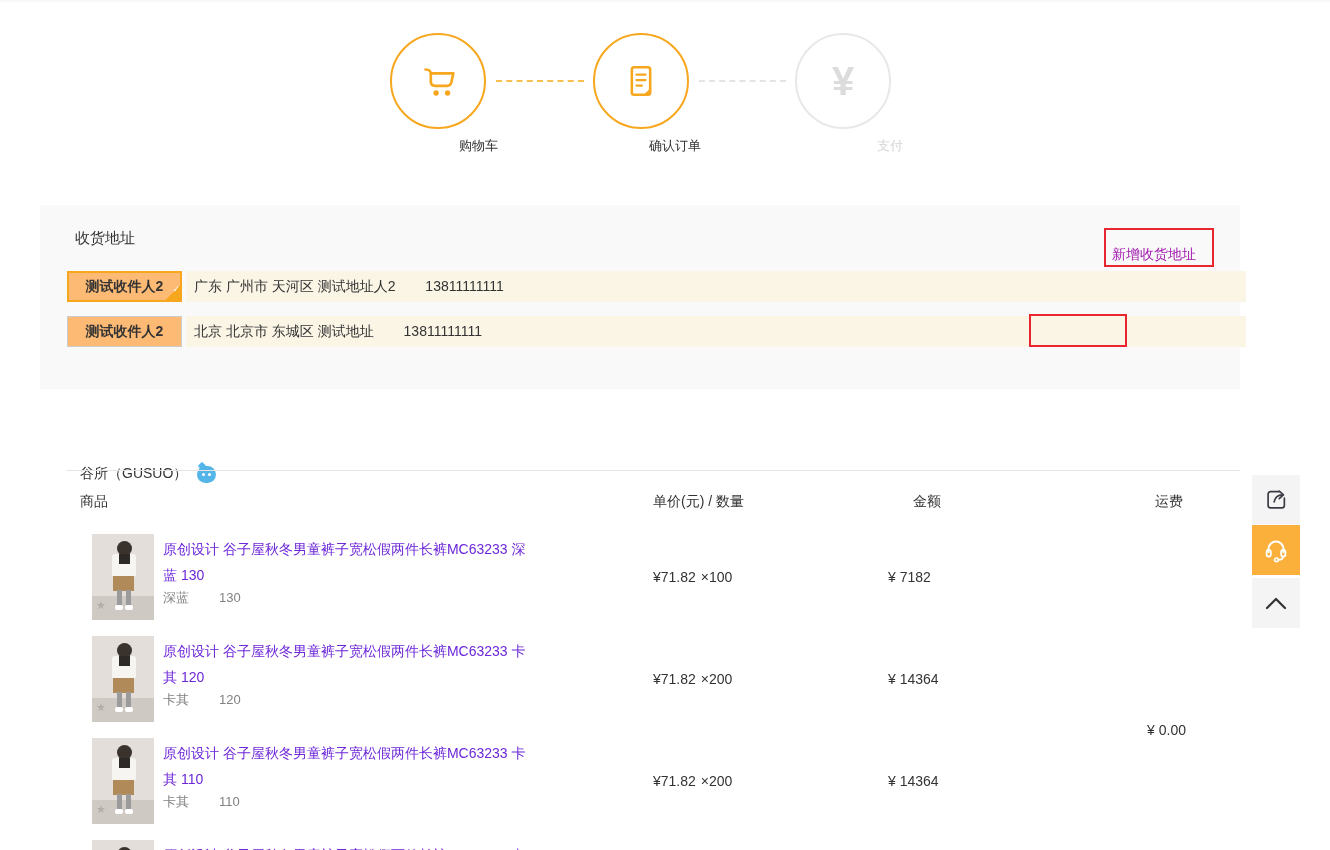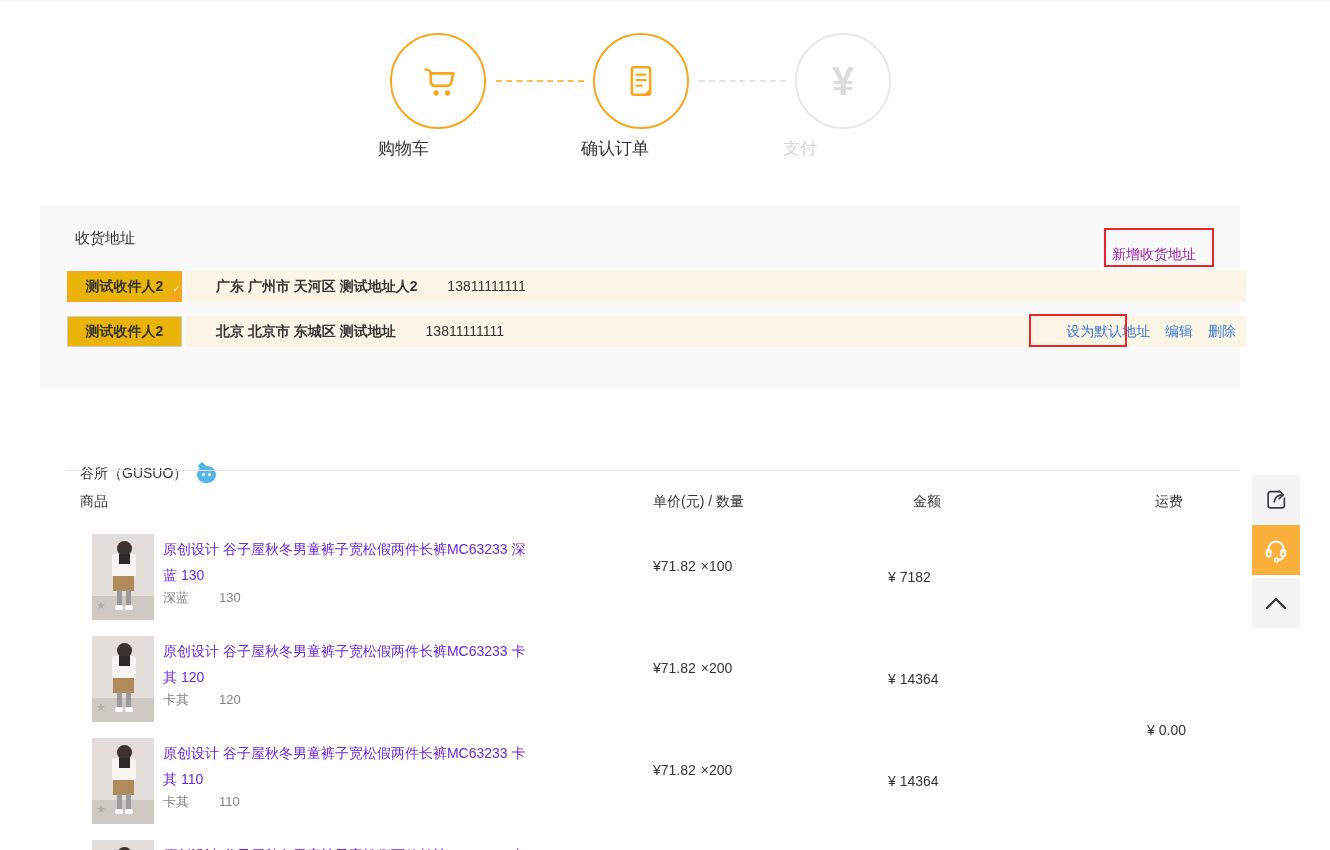--- a/index.html
+++ b/index.html
@@ -6,41 +6,41 @@
   html,body { width:1330px; height:850px; background:#fff; overflow:hidden; position:relative;
     font-family:"Liberation Sans","DejaVu Sans",sans-serif; color:#333; }
   a { text-decoration:none; cursor:pointer; }
 
   .topline { position:absolute; left:0; top:0; width:1330px; height:2px; background:#f7f7f7; }
 
   
   .step-circle { position:absolute; width:96px; height:96px; border-radius:50%;
     border:2px solid #f7a71e; background:#fff; display:flex; align-items:center; justify-content:center; }
   .step-circle.pending { border-color:#e8e8e8; }
-  .step-label { position:absolute; top:137px; width:120px; text-align:left; font-size:17px; color:#333; }
+  .step-label { position:absolute; top:137px; width:120px; text-align:right; font-size:13px; color:#333; }
   .step-label.pending { color:#d5d5d5; }
   .connector { position:absolute; top:80px; height:0; border-top:2px dashed #f6bf4f; }
   .connector.pending { border-top-color:#e4e4e4; }
   .yen-glyph { font-size:40px; color:#dcdcdc; font-weight:bold; }
 
   
   .addr-panel { position:absolute; left:40px; top:205px; width:1200px; height:184px; background:#f9f9f9; }
   .addr-title { position:absolute; left:35px; top:24px; font-size:15px; color:#333; }
   .addr-row { position:absolute; left:0; width:1200px; height:31px; }
   .row1 { top:66px; } .row2 { top:111px; }
-  .recipient { position:absolute; left:27px; top:0; width:115px; height:31px; background:#eab308;
+  .recipient { position:absolute; left:27px; top:0; width:115px; height:31px; background:#fdba74;
     border:1px solid #ccc; font-size:14px; font-weight:bold; color:#333; text-align:center;
     line-height:28px; cursor:pointer; overflow:hidden; }
   .recipient.selected { border:2px solid #f7a71e; line-height:26px; }
   .corner { position:absolute; right:-1px; bottom:-1px; width:16px; height:16px;
     background:linear-gradient(to bottom right, transparent 50%, #f7a71e 50%); }
   .corner::after { content:"\2713"; position:absolute; right:1px; bottom:-1px; font-size:9px; color:#fff; }
   .addr-bar { position:absolute; left:146px; top:0; width:1060px; height:31px; background:#fbf5e6;
     font-size:14px; line-height:31px; color:#333; }
-  .addr-text { margin-left:30px;font-weight:bold; }
+  .addr-text { margin-left:8px; }
   .addr-phone { margin-left:26px;text-align:center; }
   .bar-actions { position:absolute; right:10px; top:0; line-height:31px; font-size:14px; }
   .bar-actions a { color:#3e7bd2; margin-left:11px; }
   .add-link { position:absolute; left:1112px; top:246px; font-size:14px; color:#a21caf; z-index:2; }
   .annotation-box { position:absolute; border:2px solid #e8262d; z-index:5; pointer-events:none; }
   .box-add { left:1104px; top:228px; width:110px; height:39px; }
   .box-default { left:1029px; top:314px; width:98px; height:33px; }
 
   
   .shop-header { position:absolute; left:80px; top:438px; height:22px; font-size:14px; color:#333;margin-top:27px; }
@@ -53,21 +53,21 @@
     background:#53b5e8; border-radius:1px; transform:rotate(45deg); }
   .table-divider { position:absolute; left:66px; top:470px; width:1174px; height:1px; background:#e9e4df; }
   .thead span { position:absolute; top:493px; font-size:14px; color:#333; }
   .th-product { left:80px; } .th-unit { left:653px; } .th-amount { left:913px; } .th-ship { left:1155px; }
 
   .prow { position:absolute; left:0; width:1240px; height:102px; }
   .ptitle { position:absolute; left:163px; top:2px; width:374px; font-size:14px; line-height:26px;
     color:#6d28d9; cursor:pointer; }
   .pattr { position:absolute; left:163px; top:55px; font-size:13px; color:#828282; }
   .psize { margin-left:30px; }
-  .punit { position:absolute; left:653px; top:24px; font-size:14px; color:#333; }
+  .punit { position:absolute; left:653px; top:35px; font-size:14px; color:#333; }
   .punit .qty { margin-left:5px; }
   .pamount { position:absolute; left:888px; top:35px; font-size:14px; color:#333; }
   .shipfee { position:absolute; left:1100px; top:722px; width:86px; text-align:right;
     font-size:14px; color:#333; }
 
   
   .thumb { position:absolute; left:92px; top:0; width:62px; height:86px; background:#e3ded9;
     overflow:hidden; cursor:pointer; }
   .t-floor { position:absolute; bottom:0; left:0; width:100%; height:24px; background:#cfc9c3; }
   .t-head  { position:absolute; top:7px;  left:25px; width:15px; height:15px; border-radius:50%; background:#39322d; }
@@ -131,25 +131,20 @@
     </div>
   </div>
 
   <div class="addr-row row2">
     <div class="recipient">
       <span>测试收件人2</span>
     </div>
     <div class="addr-bar">
       <span class="addr-text">北京 北京市 东城区 测试地址</span>
       <span class="addr-phone">13811111111</span>
-      <span class="bar-actions">
-        <a>设为默认地址</a>
-        <a>编辑</a>
-        <a>删除</a>
-      </span>
     </div>
   </div>
 </div>
 
 <a class="add-link">新增收货地址</a>
 <div class="annotation-box box-add"></div>
 <div class="annotation-box box-default"></div>
 
 <div class="shop-header">
   <span class="shop-name">谷所（GUSUO）</span><span class="chat-icon"></span>

